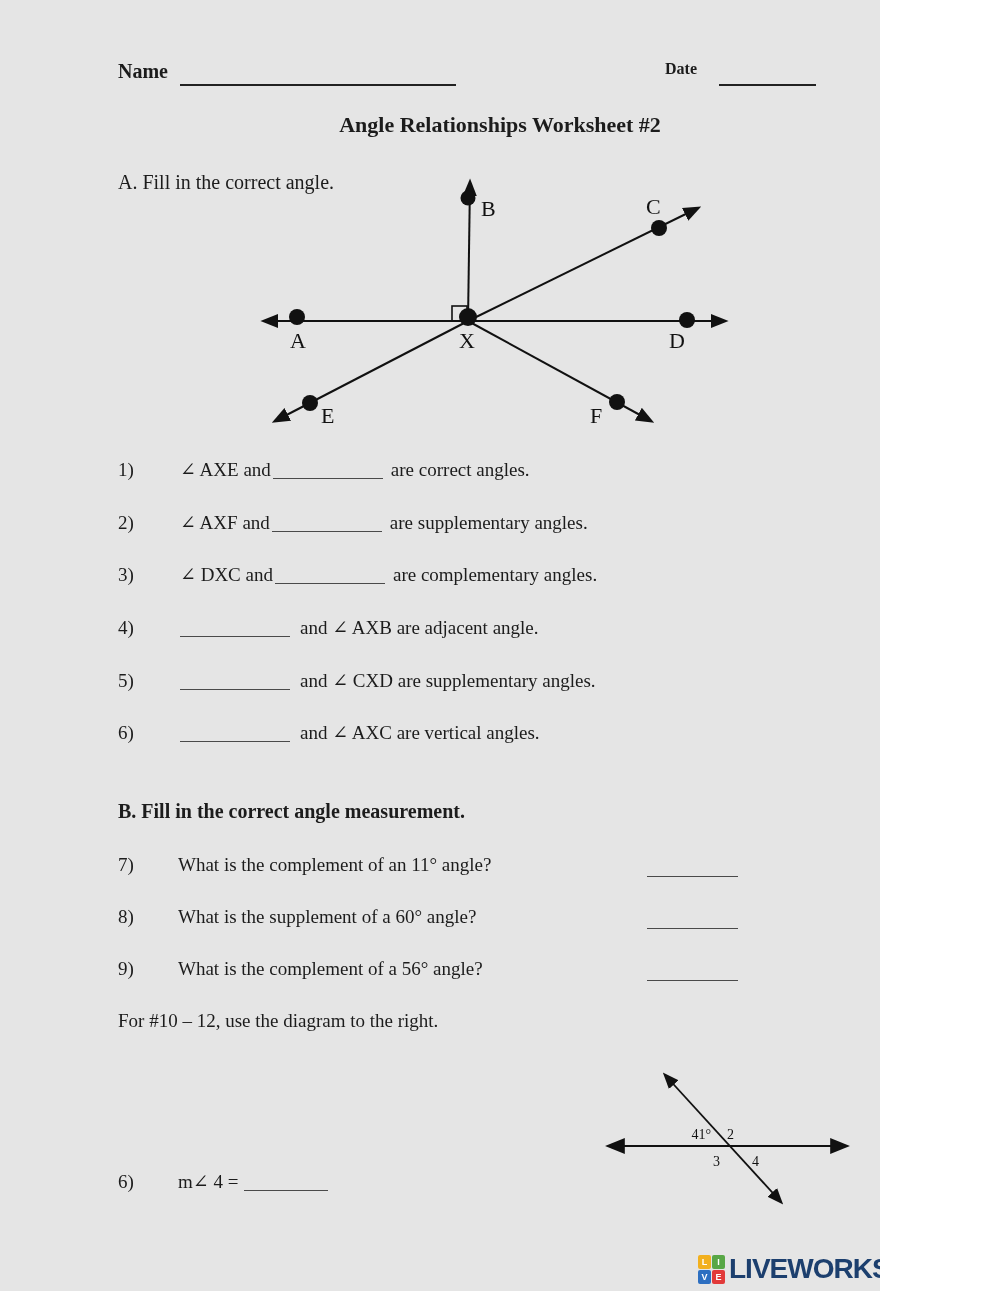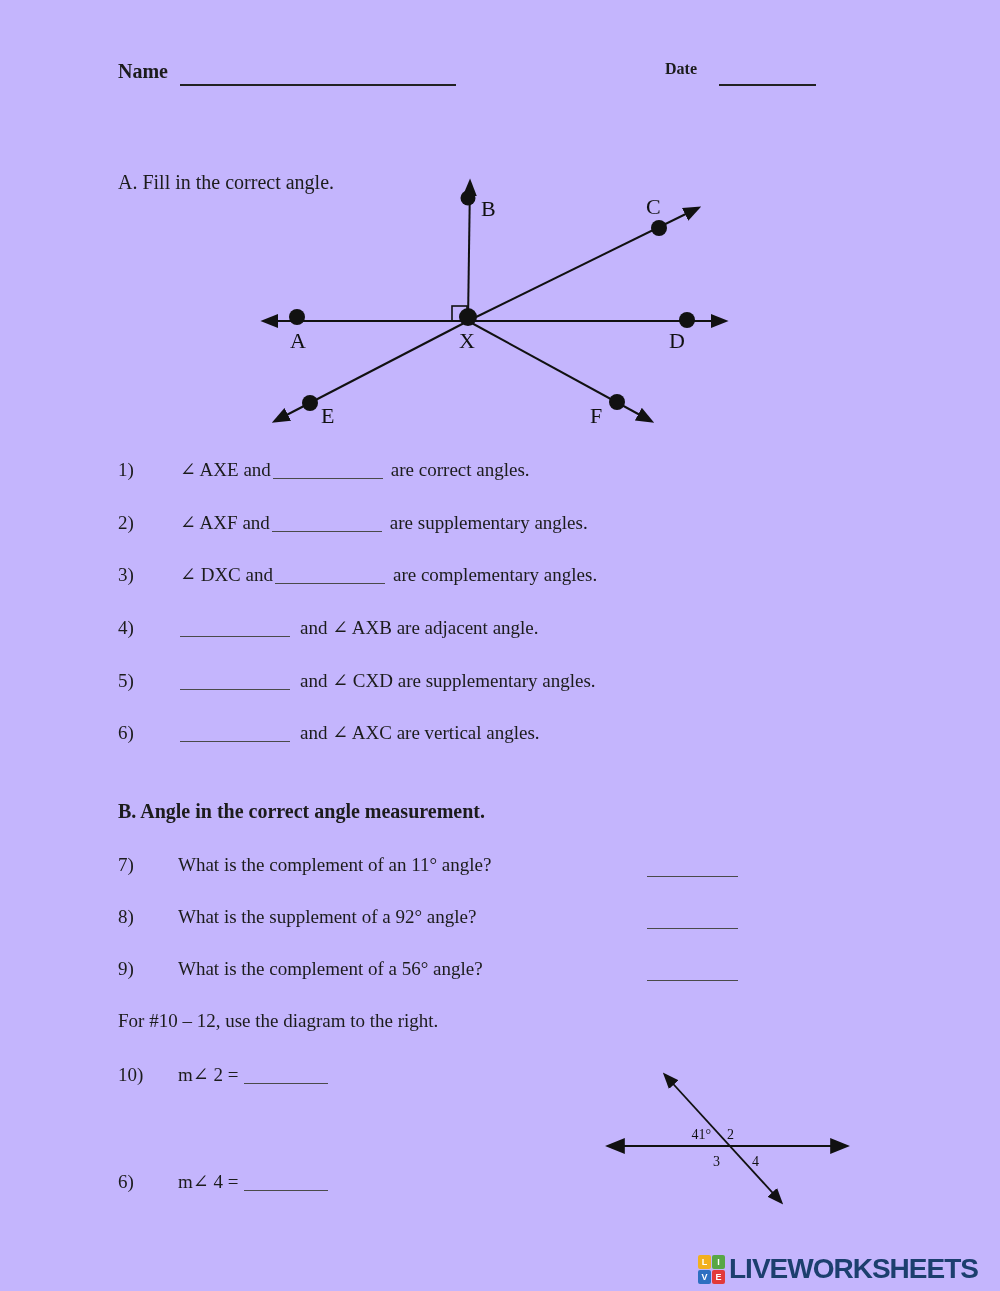--- a/index.html
+++ b/index.html
@@ -1,22 +1,22 @@
 <!DOCTYPE html>
 <html><head>
 <meta charset="utf-8">
 <style>
   * { margin: 0; padding: 0; box-sizing: border-box; }
   html, body { background: #ffffff; }
   body { font-family: "Liberation Serif", "DejaVu Serif", serif; color: #1c1c1c; }
   .page {
     position: relative;
-    width: 1000px;
+    width: 880px;
     height: 1291px;
-    background: #c4b5fd;
+    background: #e5e5e5;
     overflow: hidden;
   }
   .abs { position: absolute; }
 
   
   .name-label { left: 118px; top: 60px; font-size: 20px; font-weight: bold; }
   .name-line  { left: 180px; top: 84px; width: 276px; border-bottom: 2px solid #222; }
   .date-label { left: 665px; top: 60px; font-size: 16px; font-weight: bold; }
   .date-line  { left: 719px; top: 84px; width: 97px; border-bottom: 2px solid #222; }
 
@@ -69,20 +69,21 @@
 </head>
 <body>
 
 <div class="page">
 
   <div class="abs name-label">Name</div>
   <div class="abs name-line"></div>
   <div class="abs date-label">Date</div>
   <div class="abs date-line"></div>
 
+  <div class="abs title">Angle Relationships Worksheet #2</div>
 
   <div class="abs secA-heading">A.  Fill in the correct angle.</div>
 
   <svg class="abs" style="left:230px; top:160px;" width="530" height="285" viewBox="230 160 530 285">
     <defs>
       <marker id="arr" viewBox="0 0 10 8" refX="8" refY="4" markerWidth="9" markerHeight="8" orient="auto-start-reverse">
         <path d="M0,0 L10,4 L0,8 z" fill="#111"></path>
       </marker>
     </defs>
 
@@ -123,42 +124,39 @@
   <div class="qrow" style="top:616px">
     <span class="qnum">4)</span><span class="blank first"></span><span>and ∠ AXB are adjacent angle.</span>
   </div>
   <div class="qrow" style="top:669px">
     <span class="qnum">5)</span><span class="blank first"></span><span>and ∠ CXD are supplementary angles.</span>
   </div>
   <div class="qrow" style="top:721px">
     <span class="qnum">6)</span><span class="blank first"></span><span>and ∠ AXC are vertical angles.</span>
   </div>
 
-  <div class="abs secB-heading">B.  Angle in the correct angle measurement.</div>
+  <div class="abs secB-heading">B.  Fill in the correct angle measurement.</div>
 
   <div class="qrow" style="top:854px">
     <span class="qnum7">7)</span><span>What is the complement of an 11° angle?</span>
   </div>
   <div class="abs ansline" style="top:876px"></div>
 
   <div class="qrow" style="top:906px">
-    <span class="qnum7">8)</span><span>What is the supplement of a 92° angle?</span>
+    <span class="qnum7">8)</span><span>What is the supplement of a 60° angle?</span>
   </div>
   <div class="abs ansline" style="top:928px"></div>
 
   <div class="qrow" style="top:958px">
     <span class="qnum7">9)</span><span>What is the complement of a 56° angle?</span>
   </div>
   <div class="abs ansline" style="top:980px"></div>
 
   <div class="abs note-line">For #10 – 12, use the diagram to the right.</div>
 
-  <div class="qrow" style="top:1063px">
-    <span class="qnum7">10)</span><span>m∠ 2 =</span><span class="blank small"></span>
-  </div>
   <div class="qrow" style="top:1170px">
     <span class="qnum7">6)</span><span>m∠ 4 =</span><span class="blank small"></span>
   </div>
 
   <svg class="abs" style="left:590px; top:1058px;" width="270" height="155" viewBox="590 1058 270 155">
     <defs>
       <marker id="arr2" viewBox="0 0 10 8" refX="8" refY="4" markerWidth="9" markerHeight="8" orient="auto-start-reverse">
         <path d="M0,0 L10,4 L0,8 z" fill="#111"></path>
       </marker>
     </defs>

